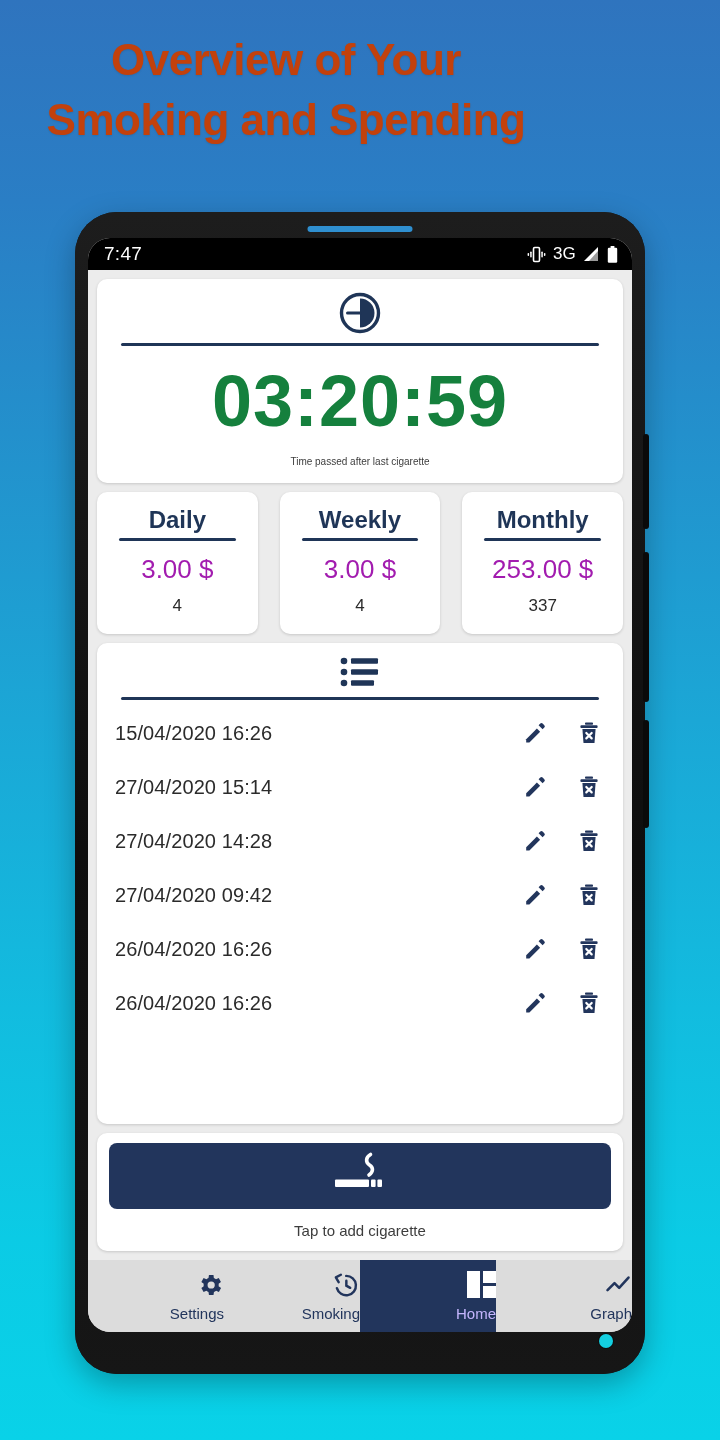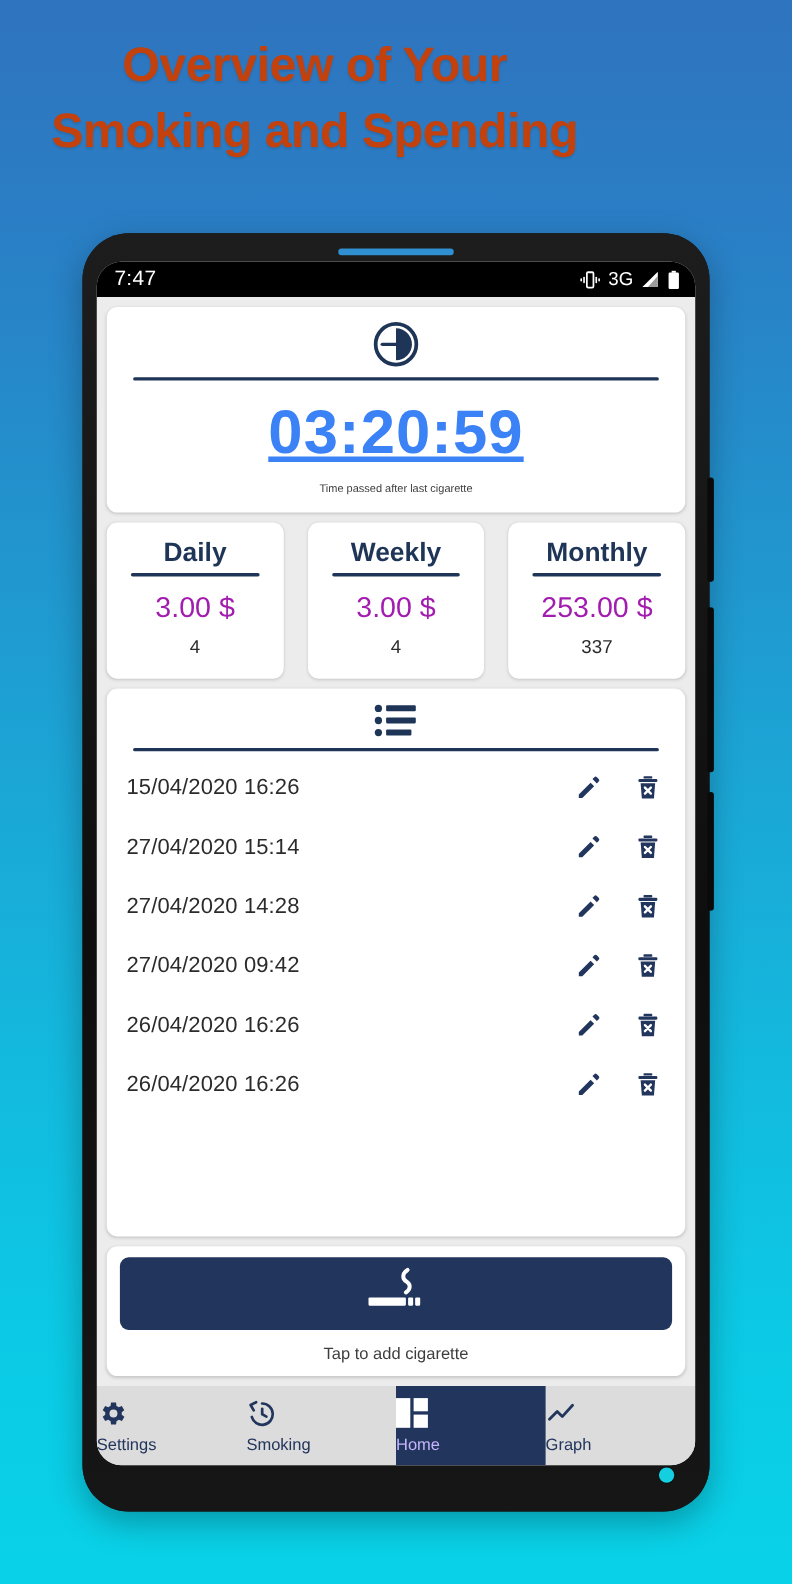--- a/index.html
+++ b/index.html
@@ -148,27 +148,26 @@
     justify-content: center;
     padding-bottom: 8px;
   }
   .rule {
     height: 3px;
     background: #1f3557;
     border-radius: 2px;
     margin: 0 6px;
   }
   .timer-value {
-    font-size: 56px;
+    font-size: 72px;
     font-weight: bold;
-    color: #3b82f6;
+    color: #15803d;
     letter-spacing: 1px;
     margin-top: 18px;
     line-height: 1.05;
-    text-decoration: underline;
   }
   .timer-caption {
     font-size: 10px;
     color: #3d3d3d;
     margin-top: 16px;
   }
 
   
   .stats-row {
     flex: 0 0 auto;
@@ -270,21 +269,21 @@
   .bottomnav {
     flex: 0 0 auto;
     height: 72px;
     background: #dcdcdc;
     display: flex;
   }
   .nav-item {
     flex: 1 1 0;
     display: flex;
     flex-direction: column;
-    align-items: flex-start;
+    align-items: flex-end;
     justify-content: center;
     gap: 6px;
     cursor: pointer;
     color: #22355c;
   }
   .nav-item.active {
     background: #22355c;
     color: #c4b5fd;
   }
   .nav-label { font-size: 15px; }

